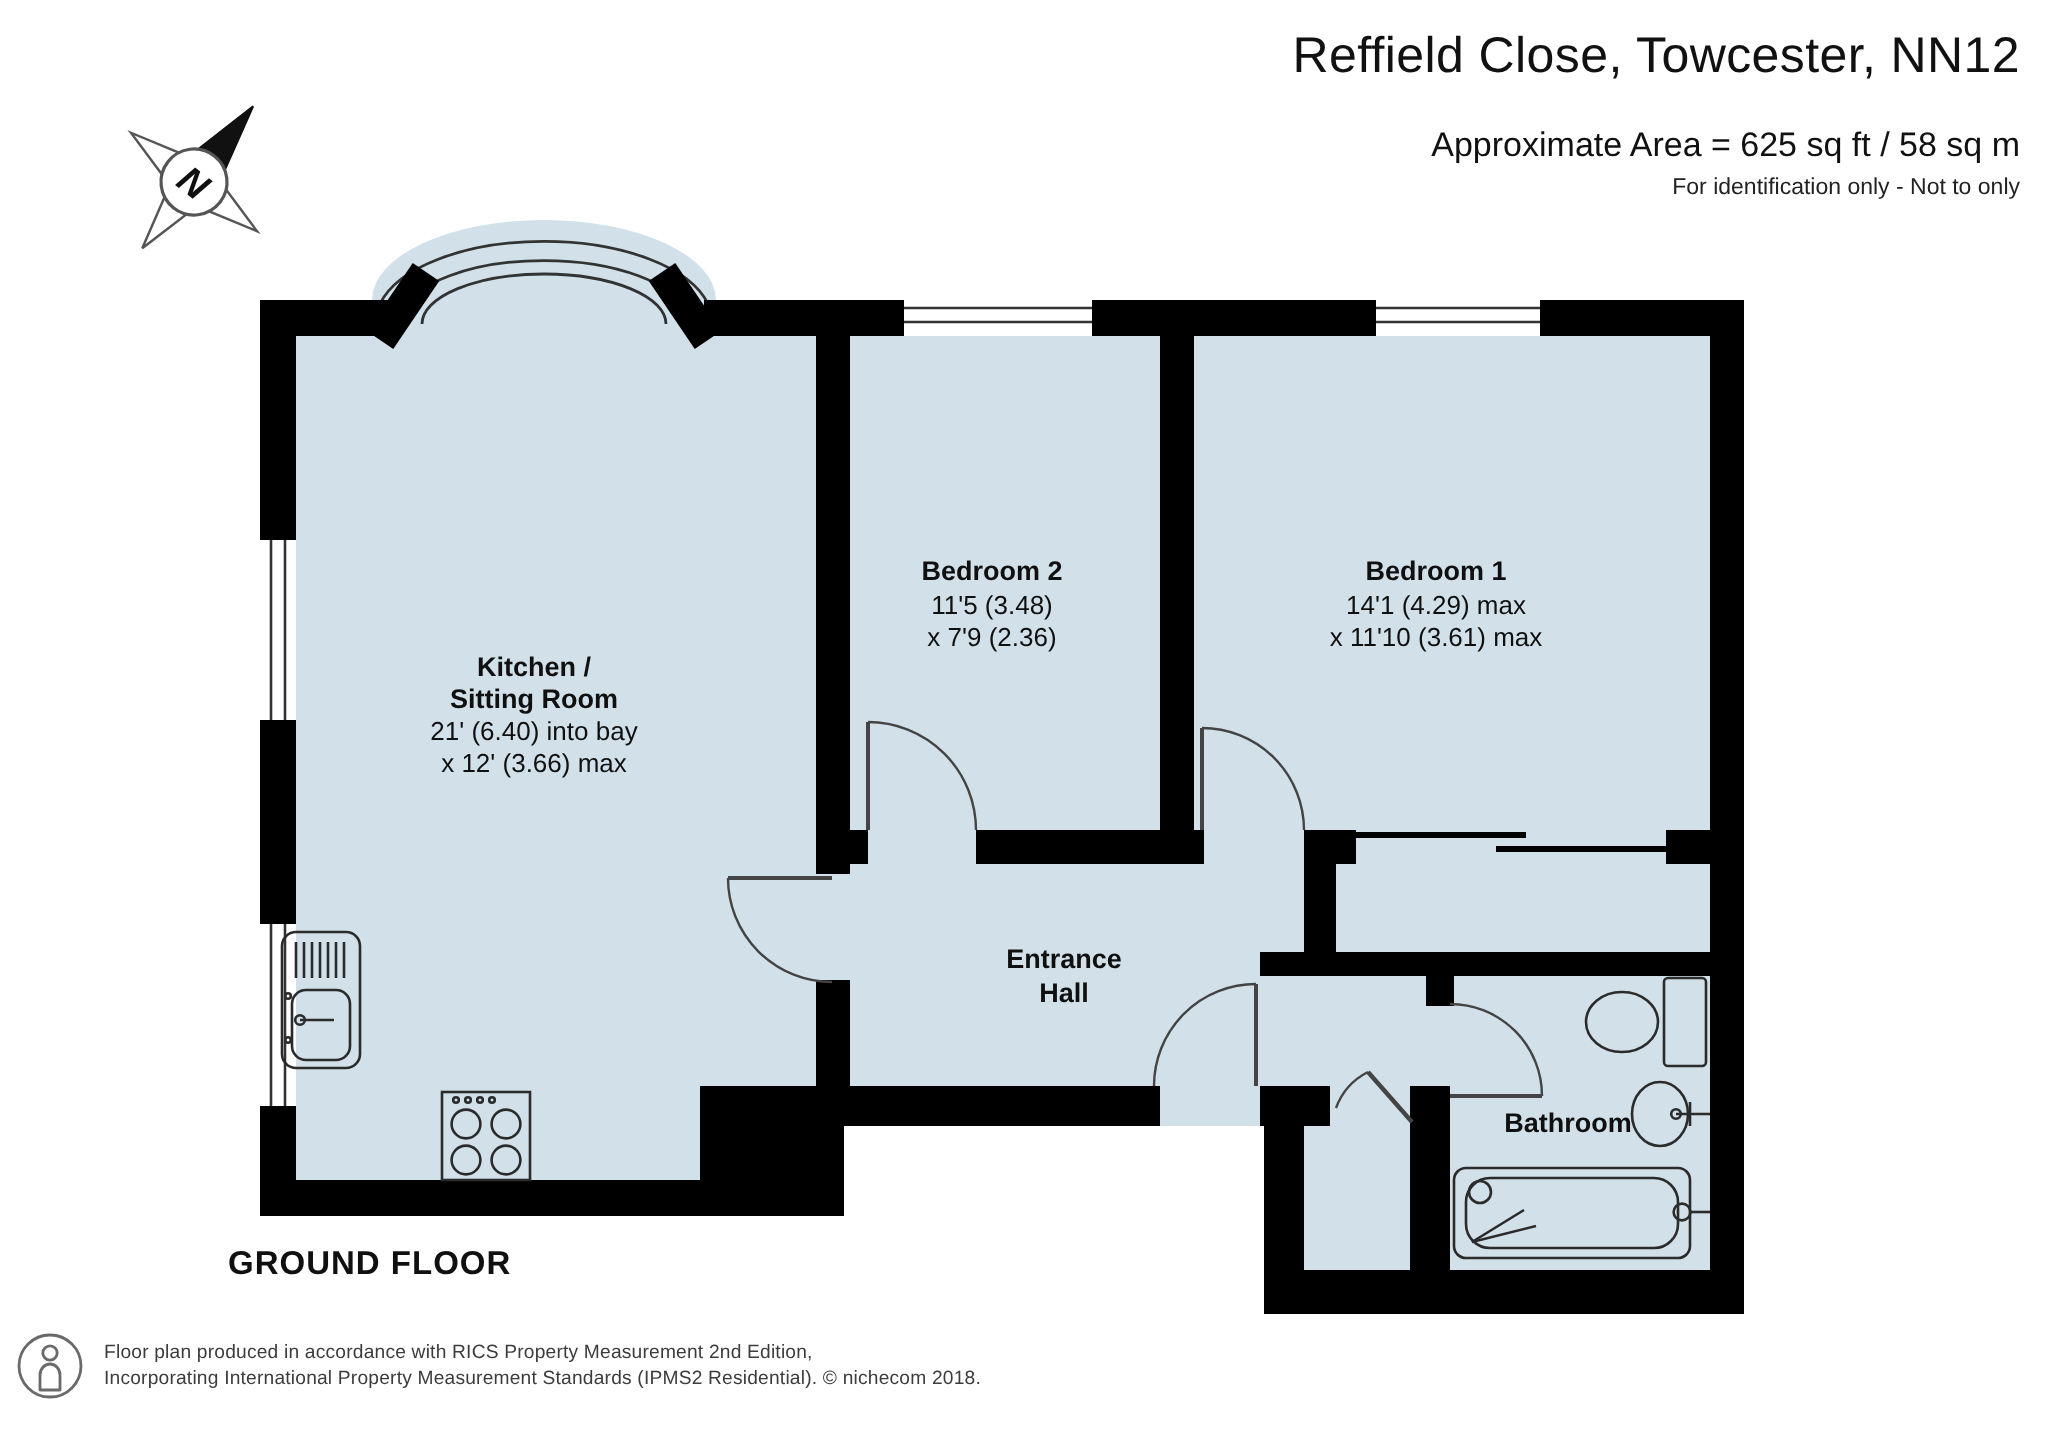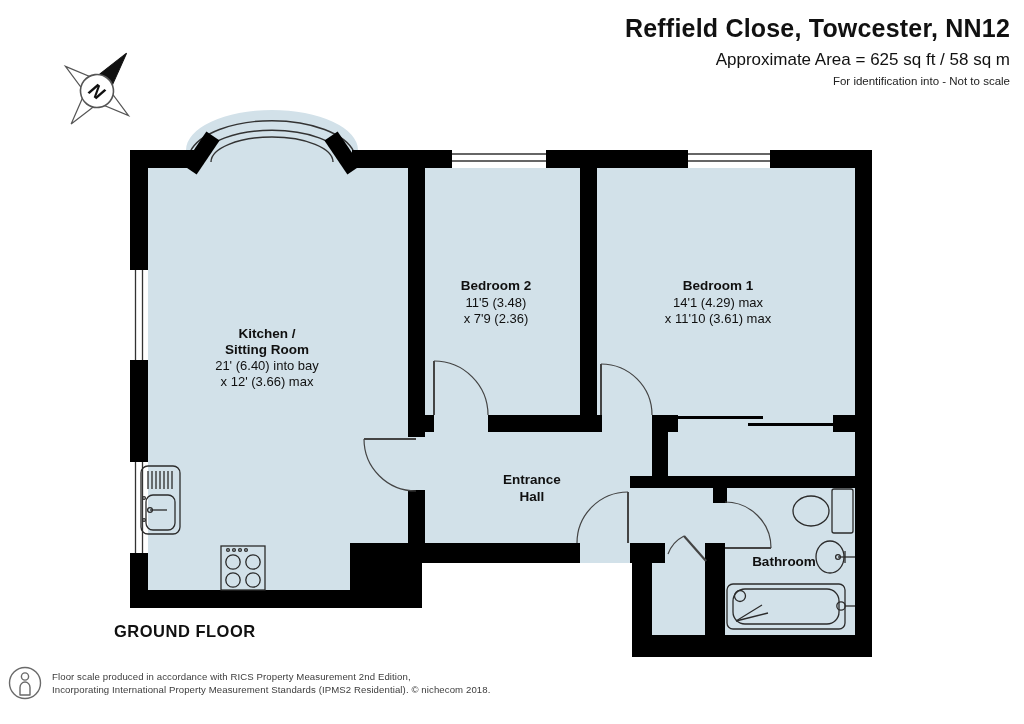--- a/index.html
+++ b/index.html
@@ -1,21 +1,21 @@
 <!DOCTYPE html>
 <html><head>
 <meta charset="utf-8">
 <style>
   html,body{margin:0;padding:0;background:#ffffff;width:1024px;height:724px;overflow:hidden;
     font-family:"Liberation Sans", sans-serif;}
   #stage{position:relative;width:1024px;height:724px;background:#ffffff;}
   #plan-svg{position:absolute;left:0;top:0;}
   .header{position:absolute;top:14px;right:14px;text-align:right;color:#111;}
-  .header .title{font-size:25px;font-weight:bold;letter-spacing:0.2px;}
-  .header .area{font-size:17px;margin-top:7px;}
+  .header .title{font-size:25px;font-weight:normal;letter-spacing:0.2px;}
+  .header .area{font-size:17px;margin-top:20px;}
   .header .disclaimer{font-size:11.5px;margin-top:5px;color:#222;}
   .footer{position:absolute;left:8px;top:665px;display:flex;align-items:center;color:#3c3c3c;}
   .footer .ftext{margin-left:10px;font-size:9.6px;line-height:13px;letter-spacing:0.1px;}
   svg text{fill:#101010;}
   .roomname{font-weight:bold;font-size:13.5px;}
   .roomdim{font-size:13px;}
   .floorlabel{font-weight:bold;font-size:16.5px;letter-spacing:0.5px;}
 </style>
 </head>
 <body>
@@ -210,28 +210,28 @@
       <polygon points="-40,0 -11,-8 -11,8" fill="#ffffff" stroke="#555" stroke-width="1.2"></polygon>
       <polygon points="40,0 11,-8 11,8" fill="#ffffff" stroke="#555" stroke-width="1.2"></polygon>
       <circle cx="0" cy="0" r="16.5" fill="#ffffff" stroke="#555" stroke-width="1.6"></circle>
       <text x="0" y="7" text-anchor="middle" font-size="19" font-weight="bold" font-style="italic">N</text>
     </g>
   </svg>
 
   <div class="header">
     <div class="title">Reffield Close, Towcester, NN12</div>
     <div class="area">Approximate Area = 625 sq ft / 58 sq m</div>
-    <div class="disclaimer">For identification into - Not to scale</div>
+    <div class="disclaimer">For identification only - Not to only</div>
   </div>
 
   <div class="footer">
     <svg width="34" height="36" viewBox="0 0 34 36">
       <circle cx="17" cy="18" r="15.5" fill="none" stroke="#6a6a6a" stroke-width="1.4"></circle>
       <circle cx="17" cy="11.5" r="3.6" fill="none" stroke="#6a6a6a" stroke-width="1.4"></circle>
       <path d="M12,30 V22.5 a5,5.5 0 0 1 10,0 V30 Z" fill="none" stroke="#6a6a6a" stroke-width="1.4" stroke-linejoin="round"></path>
     </svg>
     <div class="ftext">
-      <div>Floor scale produced in accordance with RICS Property Measurement 2nd Edition,</div>
+      <div>Floor plan produced in accordance with RICS Property Measurement 2nd Edition,</div>
       <div>Incorporating International Property Measurement Standards (IPMS2 Residential).   © nichecom 2018.</div>
     </div>
   </div>
 
 </div>
 
 </body></html>

